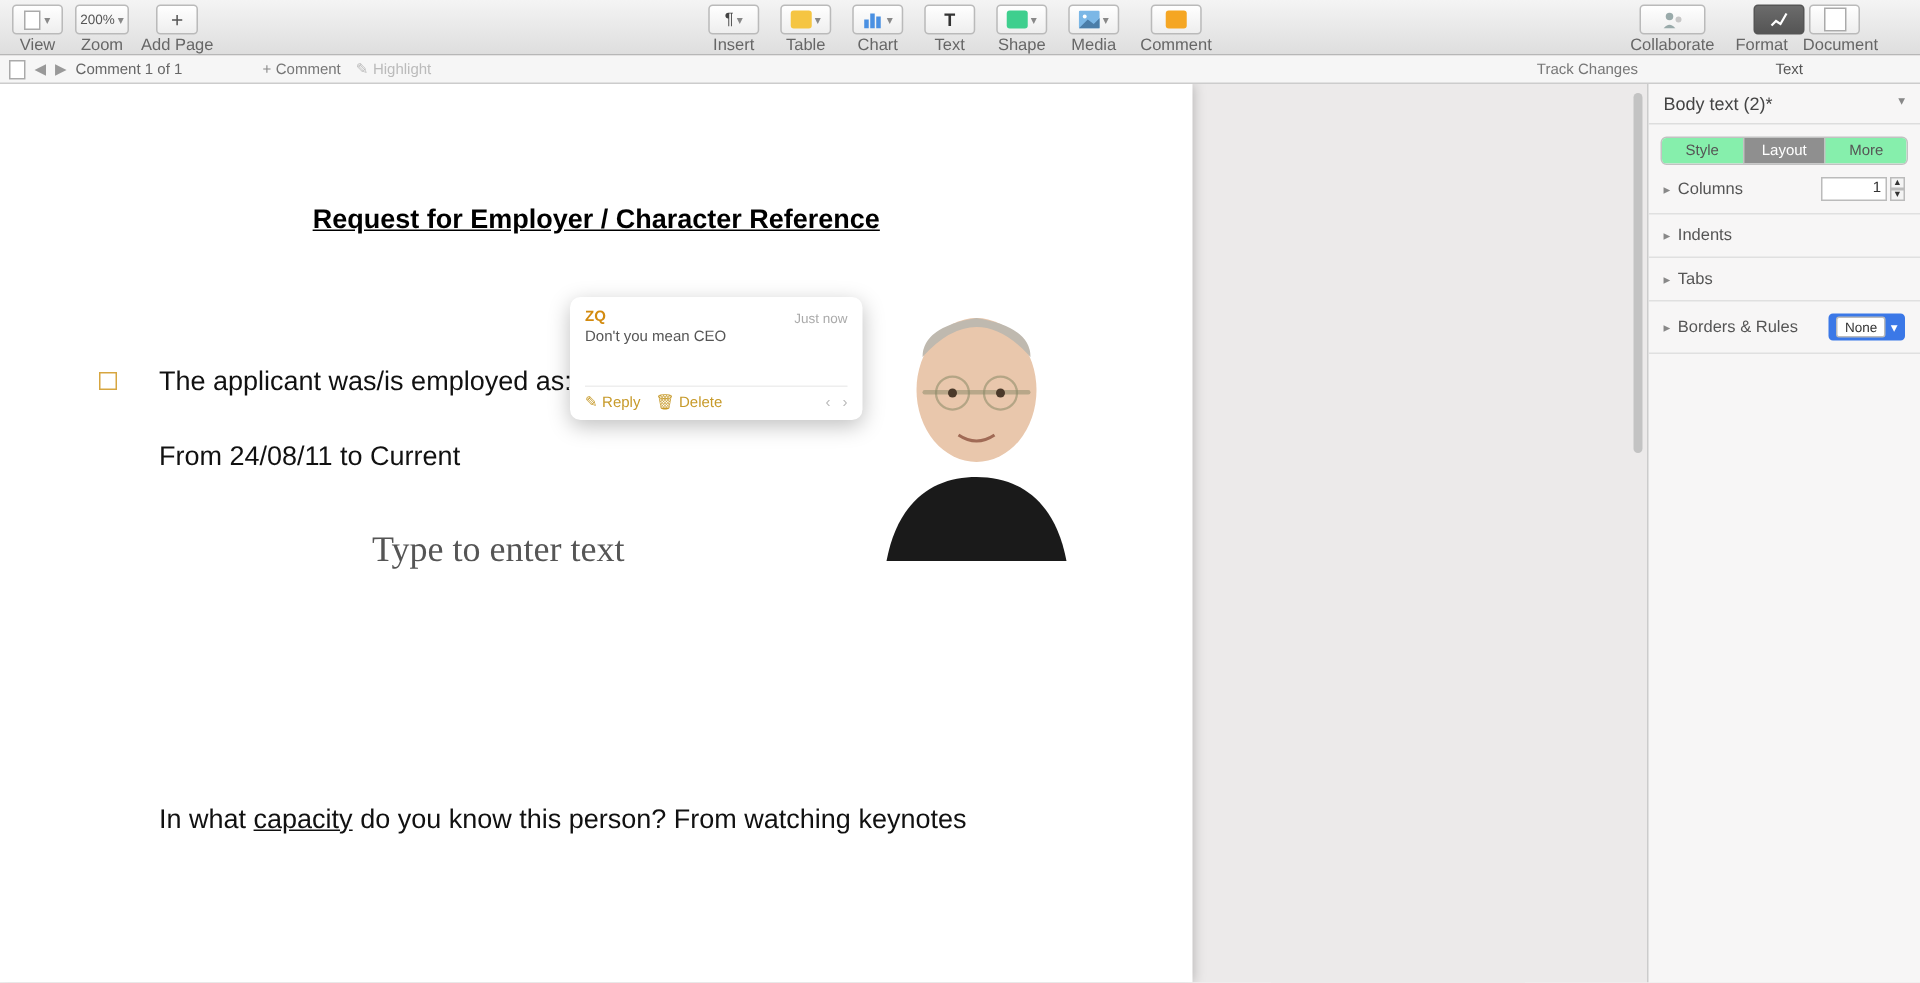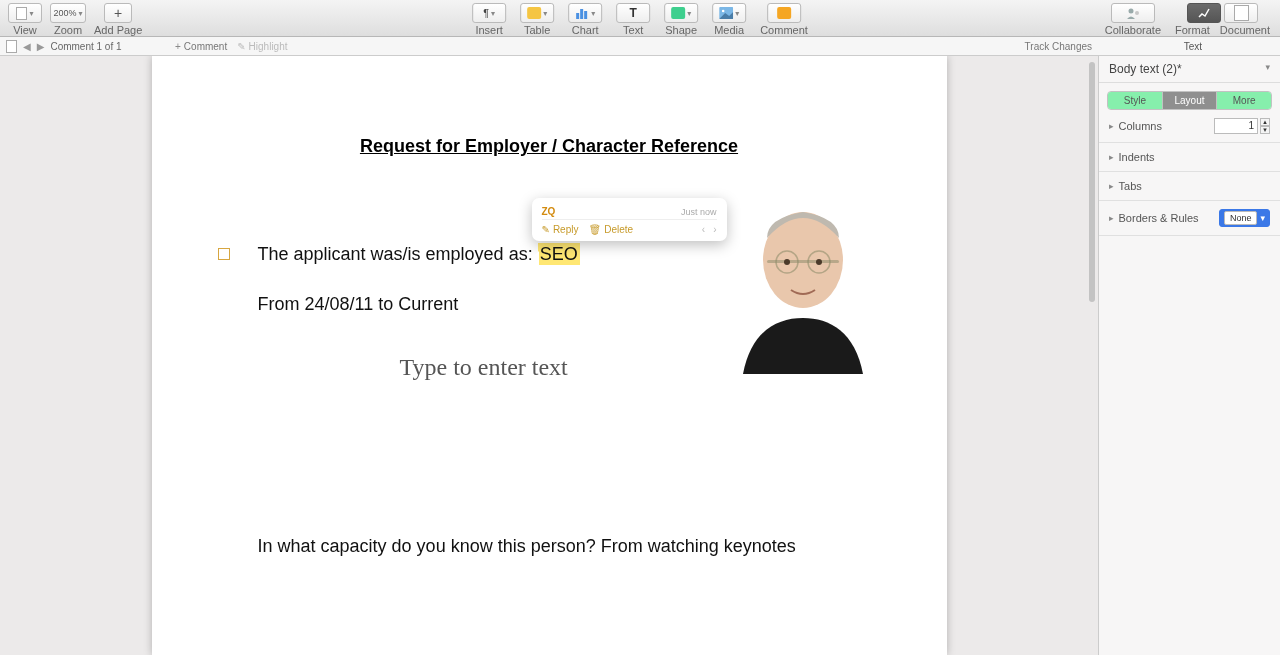--- a/index.html
+++ b/index.html
@@ -6,21 +6,21 @@
 .app{width:1280px;height:655px;position:relative;display:flex;flex-direction:column;background:#eceaea}
 
 
 .toolbar{height:33px;background:linear-gradient(#f4f4f4,#dedede);border-bottom:1px solid #b7b7b7;display:flex;align-items:flex-start;padding-top:3px;position:relative}
 .tb-group{display:flex;flex-direction:column;align-items:center;margin:0 4px}
 .tb-button-row{display:flex;gap:3px}
 .tb-btn{height:18px;border:1px solid #bababa;border-radius:3px;background:linear-gradient(#fff,#eee);display:flex;align-items:center;justify-content:center;font-size:10px;color:#555}
 .tb-label{font-size:11px;color:#666;margin-top:1px}
 .tb-left{display:flex;margin-left:4px}
 .tb-center{position:absolute;left:50%;transform:translateX(-50%);display:flex;gap:6px}
-.tb-right{margin-left:auto;display:flex;gap:6px;margin-right:6px}
+.tb-right{margin-left:auto;display:flex;gap:6px;margin-right:24px}
 .view-btn{width:32px}
 .zoom-btn{width:34px;font-size:9px}
 .plus-btn{width:26px;font-size:14px;line-height:0}
 .tb-icon-btn{width:32px;height:18px;display:flex;align-items:center;justify-content:center}
 .icon-box{width:14px;height:12px;border-radius:2px}
 .icon-box.yellow{background:#f5c542}
 .icon-box.green{background:#3ecf8e}
 .icon-box.orange{background:#f5a623}
 .icon-T{font-weight:bold;font-size:12px;color:#333}
 .icon-page{width:13px;height:14px;background:#fff;border:1px solid #aaa}
@@ -32,34 +32,34 @@
 .substrip .center-btns{position:absolute;left:175px;display:flex;gap:10px}
 .mini-btn{display:flex;align-items:center;gap:3px;color:#777}
 .mini-btn.disabled{color:#bbb}
 .substrip .track{position:absolute;right:188px;color:#777}
 .substrip .texttab{position:absolute;right:78px;color:#555}
 .page-icon-sm{width:9px;height:11px;border:1px solid #aaa;background:#fff}
 .arrow{color:#999}
 
 
 .main{flex:1;display:flex;min-height:0}
-.doc-zone{flex:1;background:#eceaea;display:flex;justify-content:center;overflow:hidden;position:relative}
+.doc-zone{flex:1;background:#eceaea;display:flex;overflow:hidden;position:relative}
 .paper{width:795px;background:#fff;box-shadow:0 0 8px rgba(0,0,0,.25);margin-top:0;height:100%;position:relative;font-family:"Helvetica Neue",Arial,sans-serif;color:#000}
 .doc-title{position:absolute;top:80px;left:0;width:100%;text-align:center;font-size:18px;font-weight:bold;text-decoration:underline}
 .doc-line{position:absolute;left:106px;font-size:18px;color:#111}
 .doc-line.l1{top:140px}
 .doc-line.l2{top:188px}
 .doc-line .hl{background:#ffe773;padding:1px 2px}
 .doc-line.l3{top:238px}
 .placeholder{position:absolute;left:248px;top:298px;font-size:24px;font-family:Georgia,serif;color:#555}
 .doc-line.q1{top:480px}
 .doc-line.q2{top:523px}
 .doc-line.q3{top:566px}
 .doc-line.c1{top:598px}
-.underline{}
+.underline{text-decoration:underline}
 .strike{text-decoration:line-through}
 .photo{position:absolute;top:112px;right:62px;width:164px;height:206px;background:#fff;}
 .photo svg{width:100%;height:100%}
 .comment-marker{position:absolute;left:66px;top:192px;width:10px;height:10px;border:1px solid #d7a640;background:#fff}
 
 
 .scrollbar{position:absolute;right:3px;top:6px;width:6px;height:240px;background:#c3c3c3;border-radius:3px}
 
 
 .comment-pop{position:absolute;left:380px;top:142px;width:175px;background:#fff;border-radius:7px;box-shadow:0 4px 14px rgba(0,0,0,.25);padding:8px 10px 6px 10px;font-size:10px}
@@ -269,20 +269,21 @@
         <div class="doc-line q1">
           <span>In what </span><span class="underline">capacity</span><span> do you know this person? From watching keynotes</span>
         </div>
         <div class="doc-line c1">Comments: Tim works very hard, always</div>
 
         <div class="comment-pop">
           <div class="c-head">
             <span class="c-author">ZQ</span>
             <span class="c-time">Just now</span>
           </div>
+          <div class="c-body">Don't you mean CEO</div>
           <div class="c-actions">
             <span class="c-act reply">
                 <span>✎</span>
                 <span>Reply</span>
               </span>
             <span class="c-act del">
                 <span>🗑</span>
                 <span>Delete</span>
               </span>
             <span class="c-nav">

